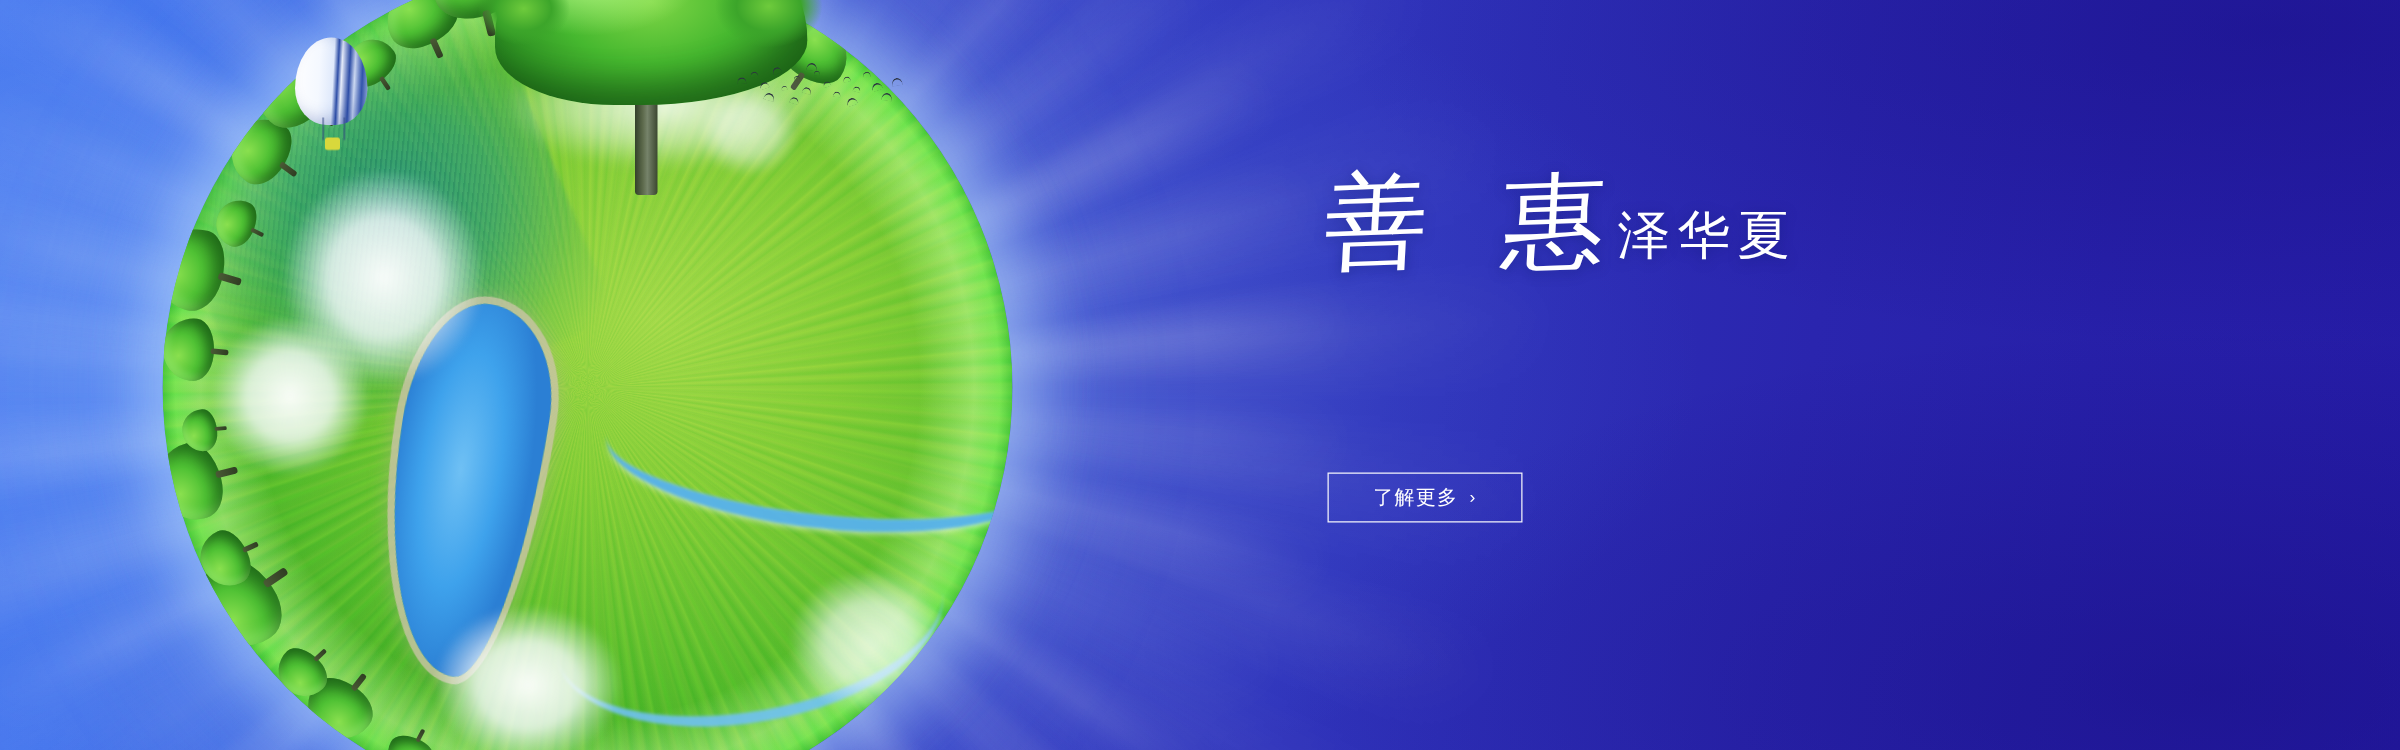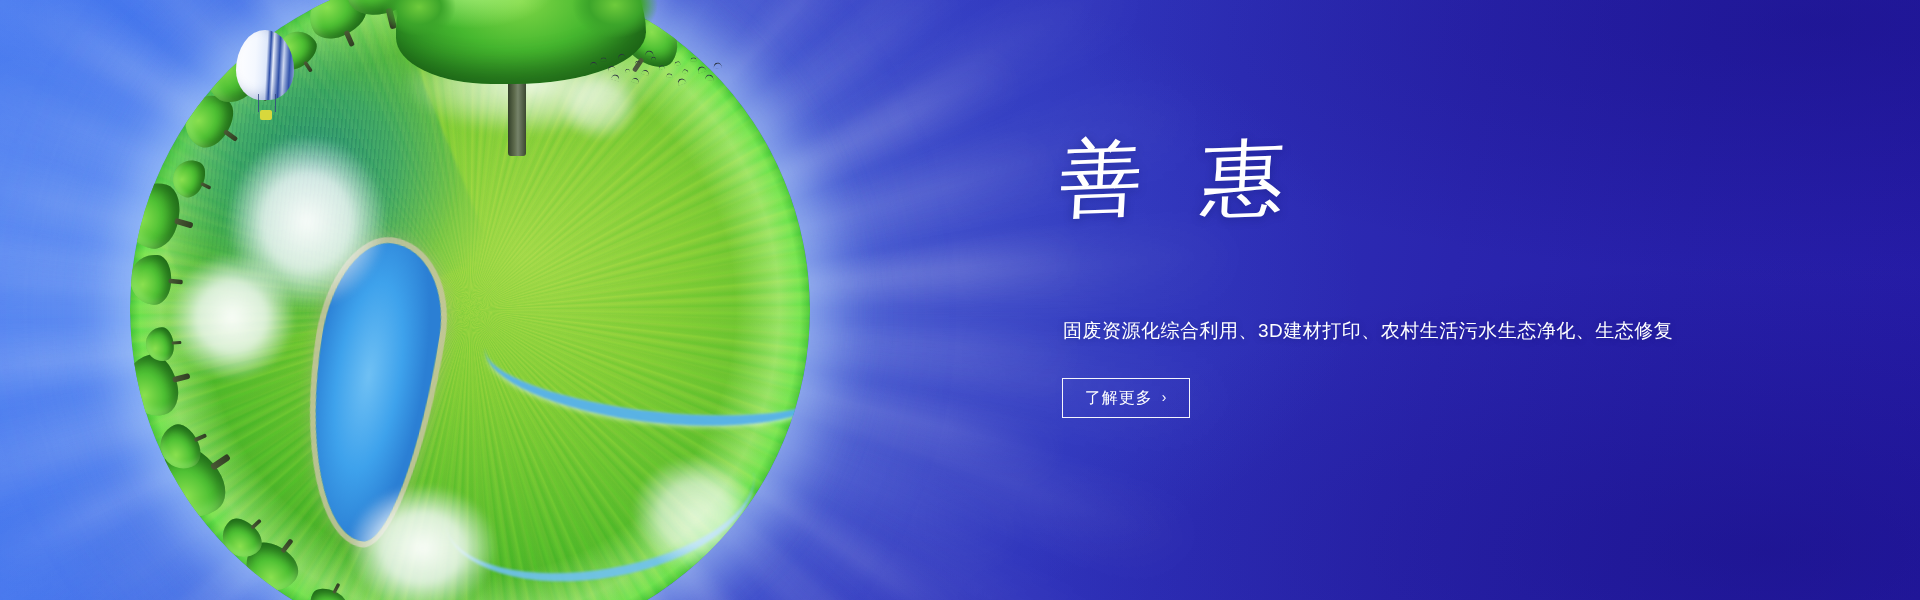--- a/index.html
+++ b/index.html
@@ -421,21 +421,21 @@
     font-size: 19px;
     letter-spacing: .5px;
     white-space: nowrap;
     text-shadow: 0 1px 6px rgba(10,20,90,.35);
   }
 
   .cta {
     position: absolute;
     left: 2px;
     top: 378px;
-    width: 128px;
+    width: 156px;
     height: 40px;
     border: 1px solid rgba(255,255,255,.95);
     color: #ffffff;
     display: flex;
     align-items: center;
     justify-content: center;
     gap: 9px;
     font-size: 16px;
     letter-spacing: 1px;
     background: transparent;
@@ -600,24 +600,24 @@
       <div class="bird" style="left: 90px; top: 31px; transform: rotate(-20deg) scale(1.24);"></div>
       <div class="bird" style="left: 44px; top: 30px; transform: rotate(16deg) scale(1.06);"></div>
     </div>
 
   <div class="content">
 
     <div class="headline">
       <span class="hl-big">善</span>
       <span class="hl-gap"></span>
       <span class="hl-big">惠</span>
+      <span class="hl-small">泽华夏</span>
     </div>
 
 
-    <div class="desc">固废资源化综合利用、3D建材打印、农村生活污水生态净化、生态修复</div>
 
     <div class="cta">
       <span>了解更多</span>
       <span class="chev">›</span>
     </div>
 
   </div>
 </div>
 
 </body></html>

